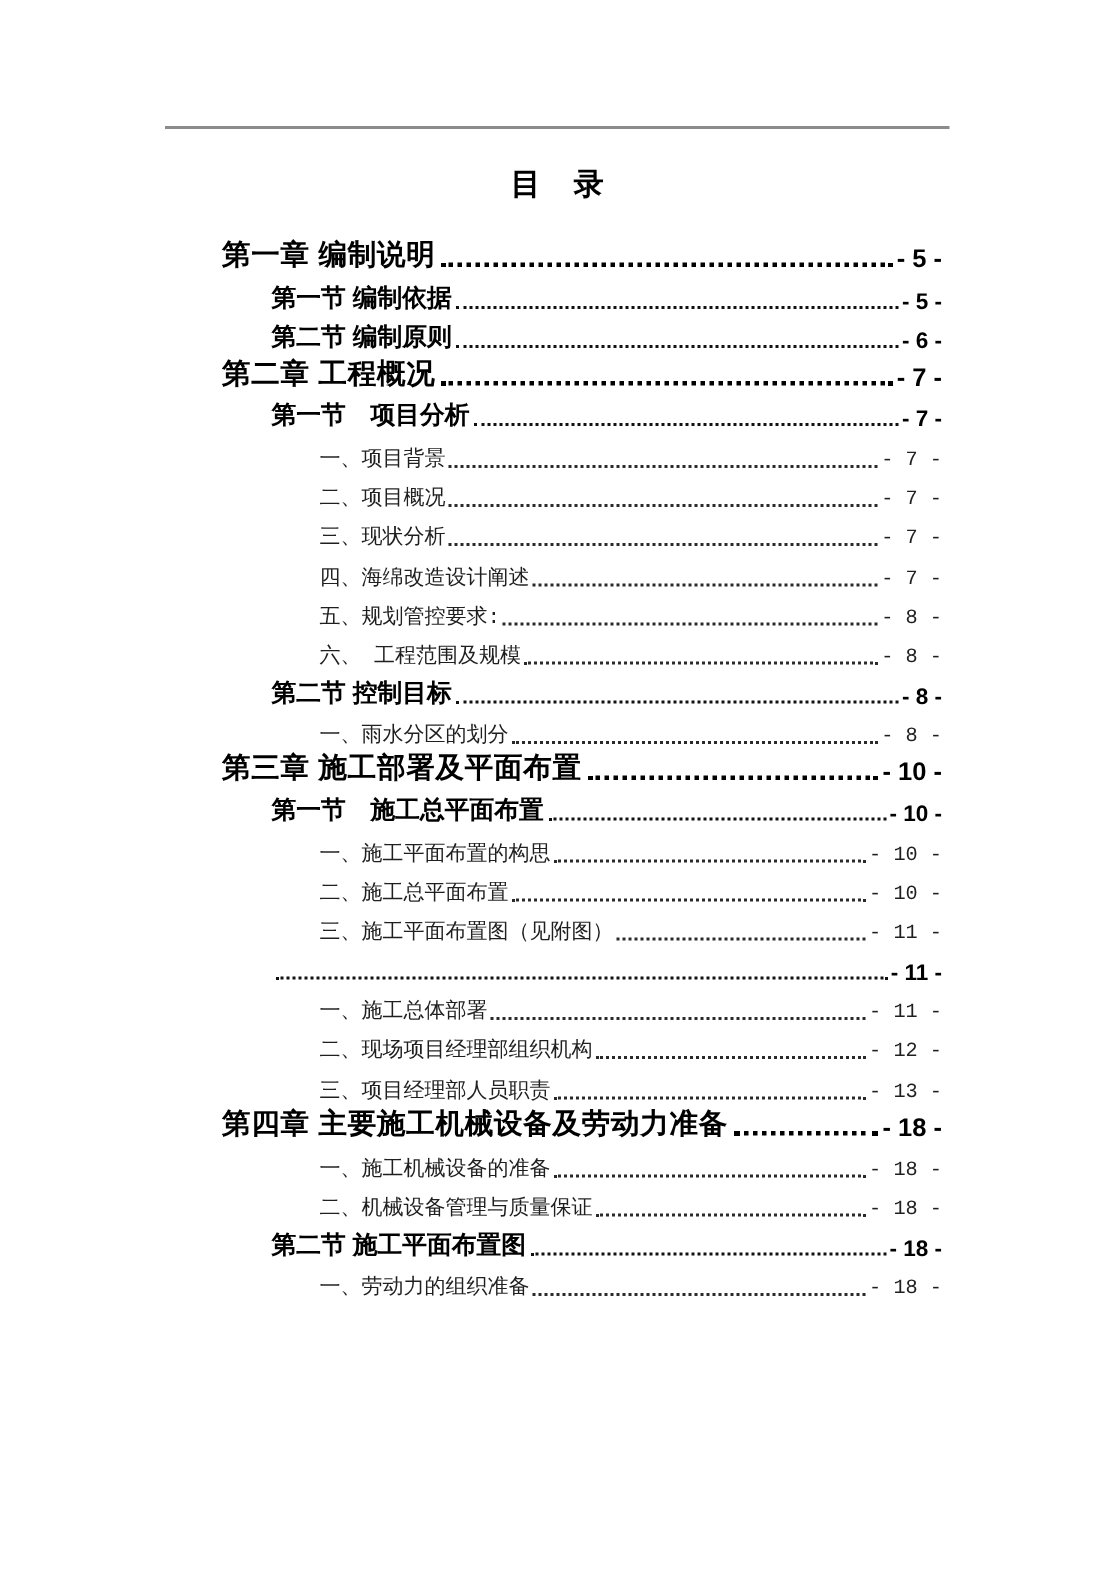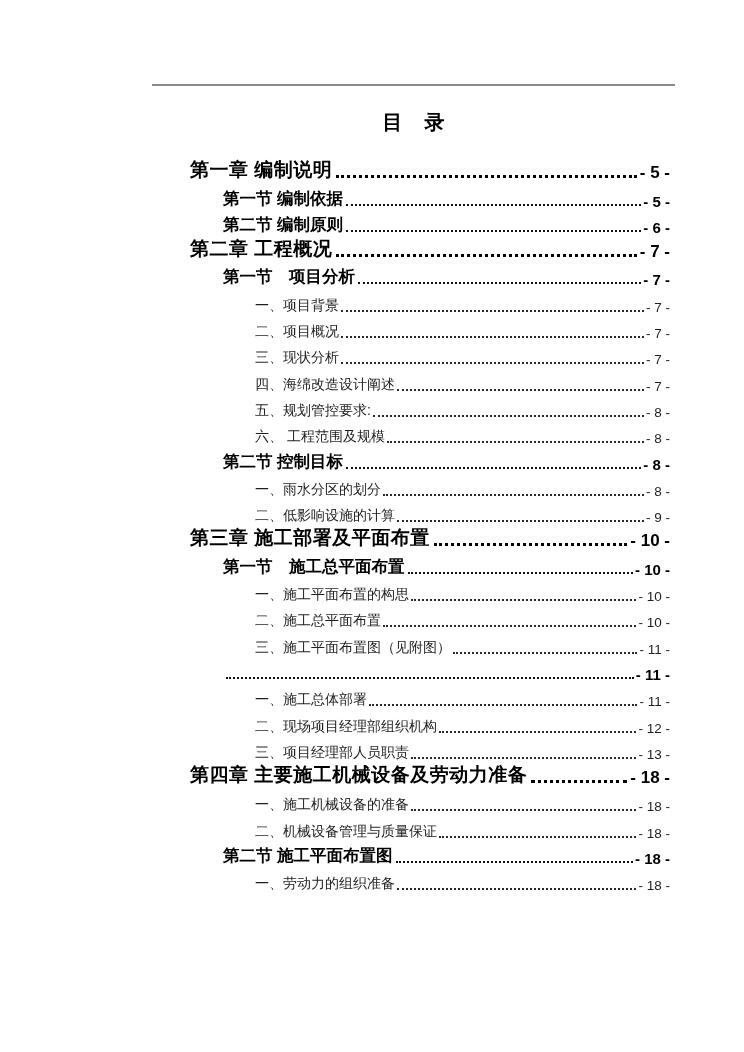--- a/index.html
+++ b/index.html
@@ -3,21 +3,21 @@
 <meta charset="utf-8">
 <style>
   html, body { margin: 0; padding: 0; }
   body {
     width: 744px; height: 1052px;
     background: #ffffff;
     font-family: "Liberation Sans", "DejaVu Sans", sans-serif;
     position: relative;
     overflow: hidden;
   }
-  .page { position: absolute; inset: 0; background: #ffffff; margin-left: 42px; }
+  .page { position: absolute; inset: 0; background: #ffffff; }
   .header-rule {
     position: absolute; left: 110px; top: 84px;
     width: 523px; height: 2px; background: #8c8c8c;
   }
   .doc-title {
     position: absolute; top: 109px; left: 0; width: 744px;
     text-align: center;
     font-size: 20px; font-weight: 700; color: #000;
     letter-spacing: 1px;
   }
@@ -38,21 +38,21 @@
   .lv1 .toc-leader { border-bottom: 3px dotted #000; margin: 0 3px 5px 4px; }
   .lv1 .toc-page { font-size: 17px; font-weight: 700; color: #000; }
 
   
   .lv2 { padding-left: 33px; }
   .lv2 .toc-label { font-size: 16.5px; font-weight: 700; color: #000; }
   .lv2 .toc-leader { border-bottom: 2px dotted #111; margin: 0 2px 4px 3px; }
   .lv2 .toc-page { font-size: 15px; font-weight: 700; color: #000; }
 
   
-  .lv3 { padding-left: 65px; }
+  .lv3 { padding-left: 65px; font-family: Liberation Mono, monospace; }
   .lv3 .toc-label { font-size: 14px; font-weight: 400; color: #1f1f1f; }
   .lv3 .toc-leader { border-bottom: 2px dotted #2a2a2a; margin: 0 2px 3px 2px; }
   .lv3 .toc-page { font-size: 13.5px; font-weight: 400; color: #1f1f1f; }
 </style>
 </head>
 <body>
 
 <div class="page">
   <div class="header-rule"></div>
   <div class="doc-title">目　录</div>
@@ -115,25 +115,20 @@
       <div class="toc-row lv2">
     <span class="toc-label">第二节 控制目标</span>
     <span class="toc-leader"></span>
     <span class="toc-page">- 8 -</span>
   </div>
       <div class="toc-row lv3">
     <span class="toc-label">一、雨水分区的划分</span>
     <span class="toc-leader"></span>
     <span class="toc-page">- 8 -</span>
   </div>
-      <div class="toc-row lv3">
-    <span class="toc-label">二、低影响设施的计算</span>
-    <span class="toc-leader"></span>
-    <span class="toc-page">- 9 -</span>
-  </div>
       <div class="toc-row lv1">
     <span class="toc-label">第三章 施工部署及平面布置</span>
     <span class="toc-leader"></span>
     <span class="toc-page">- 10 -</span>
   </div>
       <div class="toc-row lv2">
     <span class="toc-label">第一节　施工总平面布置</span>
     <span class="toc-leader"></span>
     <span class="toc-page">- 10 -</span>
   </div>

